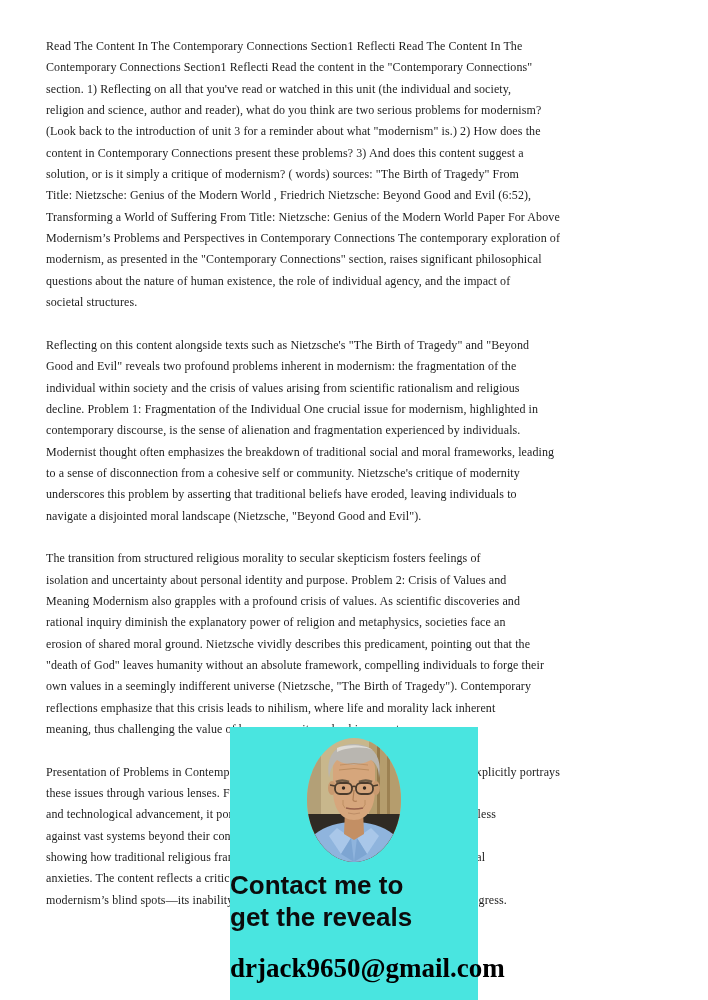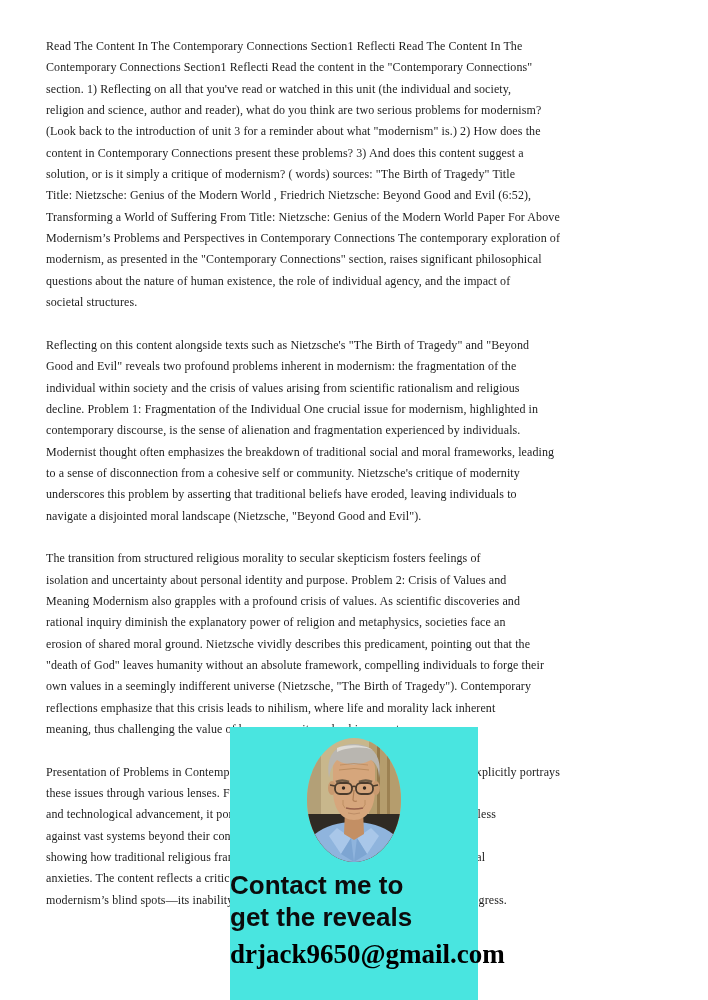--- a/index.html
+++ b/index.html
@@ -49,35 +49,35 @@
     line-height: 32px;
     color: #0c0c0c;
     margin-top: 7px;
   }
   .email {
     font-family: "Liberation Serif", serif;
     font-weight: 700;
     font-size: 27px;
     line-height: 30px;
     color: #000000;
-    margin-top: 6px;
+    margin-top: 20px;
   }
 </style>
 </head>
 <body>
 
 <div class="doc">
     <div class="para">
       <div class="line">Read The Content In The Contemporary Connections Section1 Reflecti Read The Content In The</div>
       <div class="line">Contemporary Connections Section1 Reflecti Read the content in the "Contemporary Connections"</div>
       <div class="line">section. 1) Reflecting on all that you've read or watched in this unit (the individual and society,</div>
       <div class="line">religion and science, author and reader), what do you think are two serious problems for modernism?</div>
       <div class="line">(Look back to the introduction of unit 3 for a reminder about what "modernism" is.) 2) How does the</div>
       <div class="line">content in Contemporary Connections present these problems? 3) And does this content suggest a</div>
-      <div class="line">solution, or is it simply a critique of modernism? ( words) sources: "The Birth of Tragedy" Title</div>
+      <div class="line">solution, or is it simply a critique of modernism? ( words) sources: "The Birth of Tragedy" From</div>
       <div class="line">Title: Nietzsche: Genius of the Modern World , Friedrich Nietzsche: Beyond Good and Evil (6:52),</div>
       <div class="line">Transforming a World of Suffering From Title: Nietzsche: Genius of the Modern World Paper For Above</div>
       <div class="line">Modernism’s Problems and Perspectives in Contemporary Connections The contemporary exploration of</div>
       <div class="line">modernism, as presented in the "Contemporary Connections" section, raises significant philosophical</div>
       <div class="line">questions about the nature of human existence, the role of individual agency, and the impact of</div>
       <div class="line">societal structures.</div>
     </div>
     <div class="para">
       <div class="line">Reflecting on this content alongside texts such as Nietzsche's "The Birth of Tragedy" and "Beyond</div>
       <div class="line">Good and Evil" reveals two profound problems inherent in modernism: the fragmentation of the</div>

